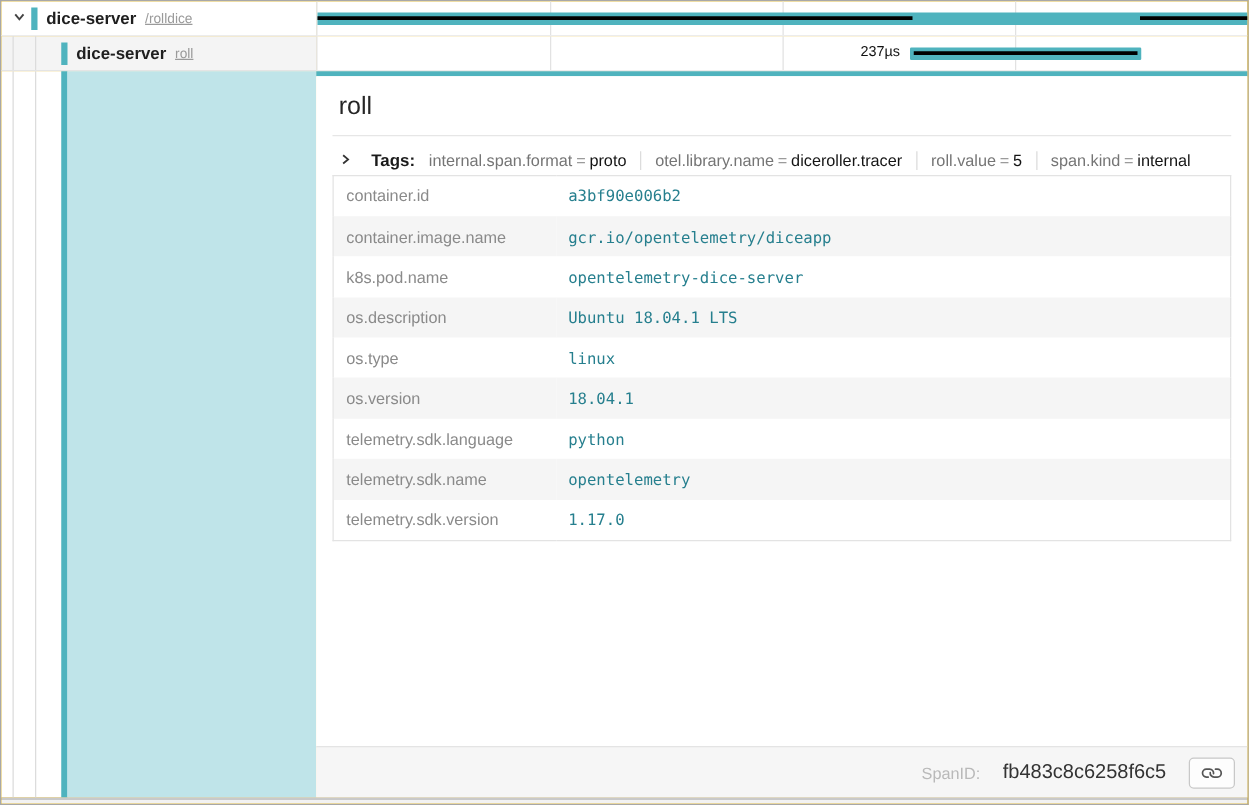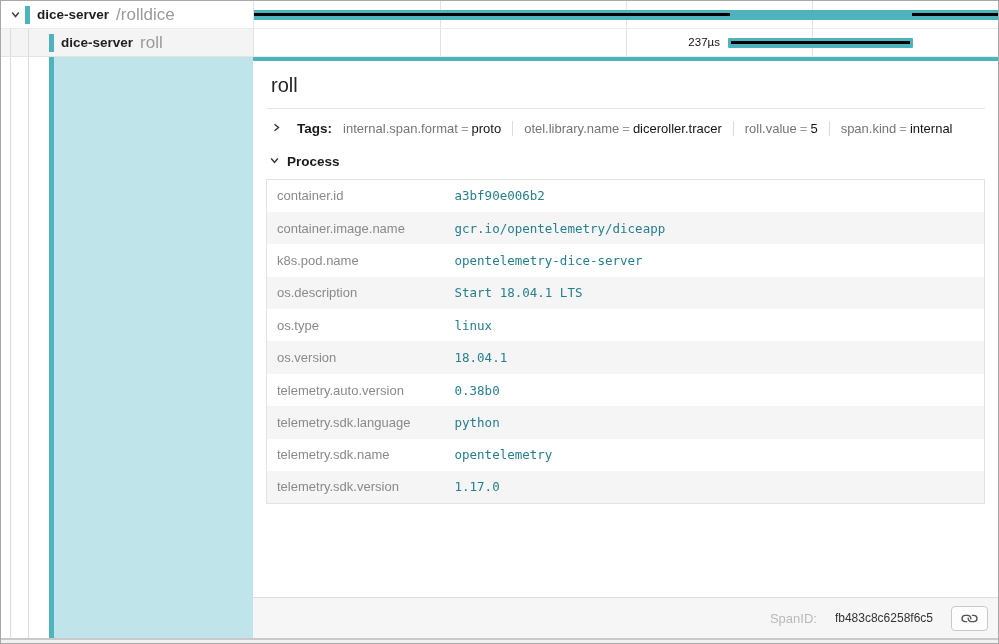--- a/index.html
+++ b/index.html
@@ -16,21 +16,21 @@
   .tl-row.row2 { top:28px; }
   .name-col { width:252px; height:100%; display:flex; align-items:center; position:relative;
               border-bottom:1px solid #ececec; background:#fff; }
   .row2 .name-col { background:#f4f4f4; border-bottom:1px solid #e4e4e4; }
   .chev-btn { width:14px; height:14px; margin-left:7px; display:flex; align-items:center;
               justify-content:center; cursor:pointer; }
   .accent { width:5px; height:18px; background:#4fb3be; flex:none; }
   .row1 .accent { margin-left:3px; }
   .row2 .accent { margin-left:48px; }
   .svc { font-size:13.5px; font-weight:bold; color:#1f1f1f; margin-left:7px; white-space:nowrap; }
-  .op  { font-size:17px; color:#9a9a9a; margin-left:7px; white-space:nowrap; }
+  .op  { font-size:11px; color:#9a9a9a; margin-left:7px; white-space:nowrap;text-decoration:underline; }
   .track { flex:1; position:relative; height:100%; border-left:1px solid #e2e2e2;
            border-bottom:1px solid #ececec; background:#fff; }
   .gridline { position:absolute; top:0; bottom:0; width:1px; background:#e2e2e2; }
   .g25 { left:25%; } .g50 { left:50%; } .g75 { left:75%; }
   .bar-root { position:absolute; left:0; right:0; top:9px; height:10px; background:#4fb3be; }
   .bar-root .blk { position:absolute; top:3px; height:3px; background:#000; }
   .blk.seg1 { left:0; width:64%; }
   .blk.seg2 { left:88.5%; right:0; }
   .bar-child { position:absolute; left:63.7%; width:24.9%; top:9px; height:10px;
                background:#4fb3be; border-radius:1px; }
@@ -65,21 +65,21 @@
   .proc-label { font-weight:bold; font-size:13.5px; color:#1a1a1a; }
   table.kv { width:100%; border-collapse:collapse; border:1px solid #e3e3e3; font-size:13px;padding-left:10px; }
   table.kv tr { height:32.4px; }
   table.kv tr:nth-child(even) { background:#f5f5f5; }
   table.kv td { padding:0 10px; vertical-align:middle; }
   td.key { width:178px; color:#8a8a8a; }
   td.val { font-family:"DejaVu Sans Mono", monospace; font-size:12.5px; color:#267f8e; }
   .footer { flex:none; height:40px; background:#f6f6f6; display:flex; align-items:center;
             justify-content:flex-end; gap:18px; padding:0 10px; }
   .spanid-label { font-size:13px; color:#b9b9b9; }
-  .spanid-value { font-size:12px; color:#333; }
+  .spanid-value { font-size:16px; color:#333; }
   .link-btn { width:37px; height:25px; border:1px solid #c8c8c8; border-radius:4px;
               background:#fdfdfd; display:flex; align-items:center; justify-content:center;
               cursor:pointer; color:#555; }
   .link-btn svg { transform:rotate(45deg); }
   .bottom-line { position:absolute; left:0; right:0; top:637px; height:2px; background:#c9c9c9; }
   .bottom-pad { position:absolute; left:0; right:0; top:639px; bottom:0; background:#f2f2f2; }
 </style>
 </head>
 <body>
 
@@ -152,58 +152,46 @@
           <span class="tags-label">Tags:</span>
           <span class="tag-kv"><span class="k">internal.span.format</span><span class="eq">=</span><span class="v">proto</span></span>
           <span class="tsep"></span>
           <span class="tag-kv"><span class="k">otel.library.name</span><span class="eq">=</span><span class="v">diceroller.tracer</span></span>
           <span class="tsep"></span>
           <span class="tag-kv"><span class="k">roll.value</span><span class="eq">=</span><span class="v">5</span></span>
           <span class="tsep"></span>
           <span class="tag-kv"><span class="k">span.kind</span><span class="eq">=</span><span class="v">internal</span></span>
         </div>
 
-        <div class="proc-header">
-          <span>
-            <svg width="11" height="11" viewBox="0 0 10 10">
-                <polyline points="2,3.2 5,6.8 8,3.2" fill="none" stroke="#333" stroke-width="1.3"></polyline>
-              </svg>
-          </span>
-          <span class="proc-label">Process</span>
-        </div>
 
         <table class="kv">
           <tbody>
               <tr>
                 <td class="key">container.id</td>
                 <td class="val">a3bf90e006b2</td>
               </tr>
           <tr>
                 <td class="key">container.image.name</td>
                 <td class="val">gcr.io/opentelemetry/diceapp</td>
               </tr>
           <tr>
                 <td class="key">k8s.pod.name</td>
                 <td class="val">opentelemetry-dice-server</td>
               </tr>
           <tr>
                 <td class="key">os.description</td>
-                <td class="val">Start 18.04.1 LTS</td>
+                <td class="val">Ubuntu 18.04.1 LTS</td>
               </tr>
           <tr>
                 <td class="key">os.type</td>
                 <td class="val">linux</td>
               </tr>
           <tr>
                 <td class="key">os.version</td>
                 <td class="val">18.04.1</td>
-              </tr>
-          <tr>
-                <td class="key">telemetry.auto.version</td>
-                <td class="val">0.38b0</td>
               </tr>
           <tr>
                 <td class="key">telemetry.sdk.language</td>
                 <td class="val">python</td>
               </tr>
           <tr>
                 <td class="key">telemetry.sdk.name</td>
                 <td class="val">opentelemetry</td>
               </tr>
           <tr>

